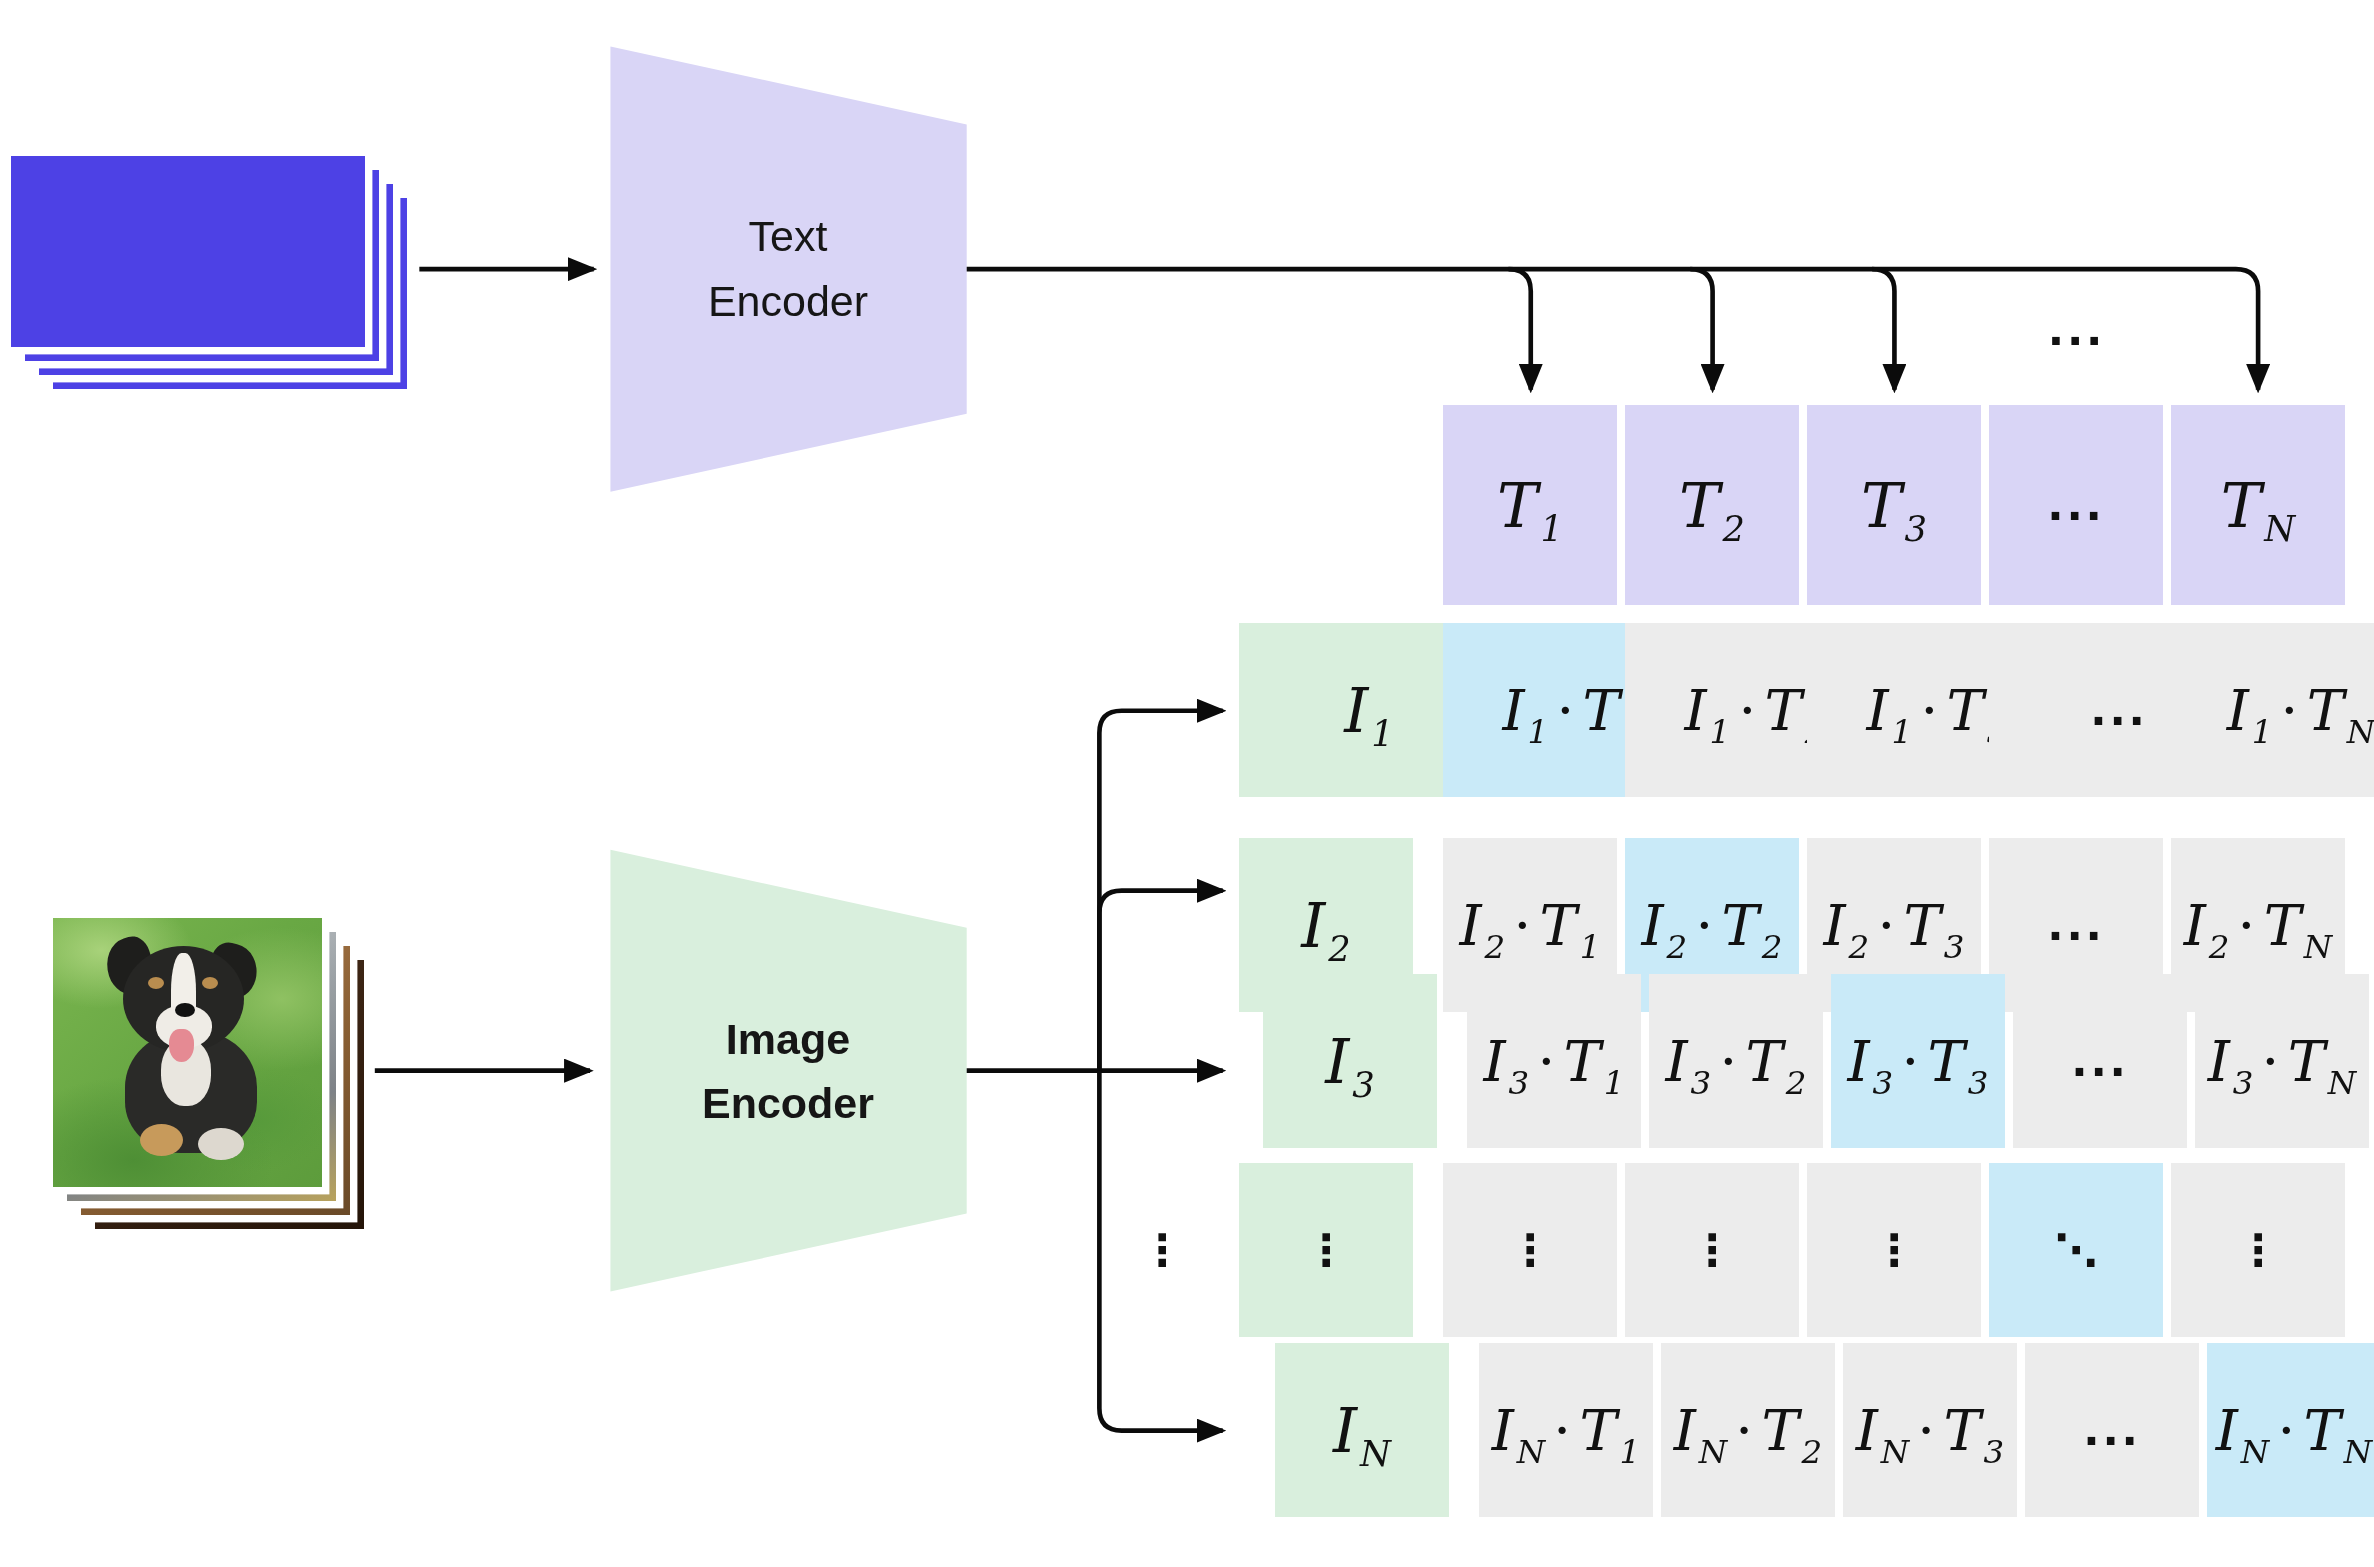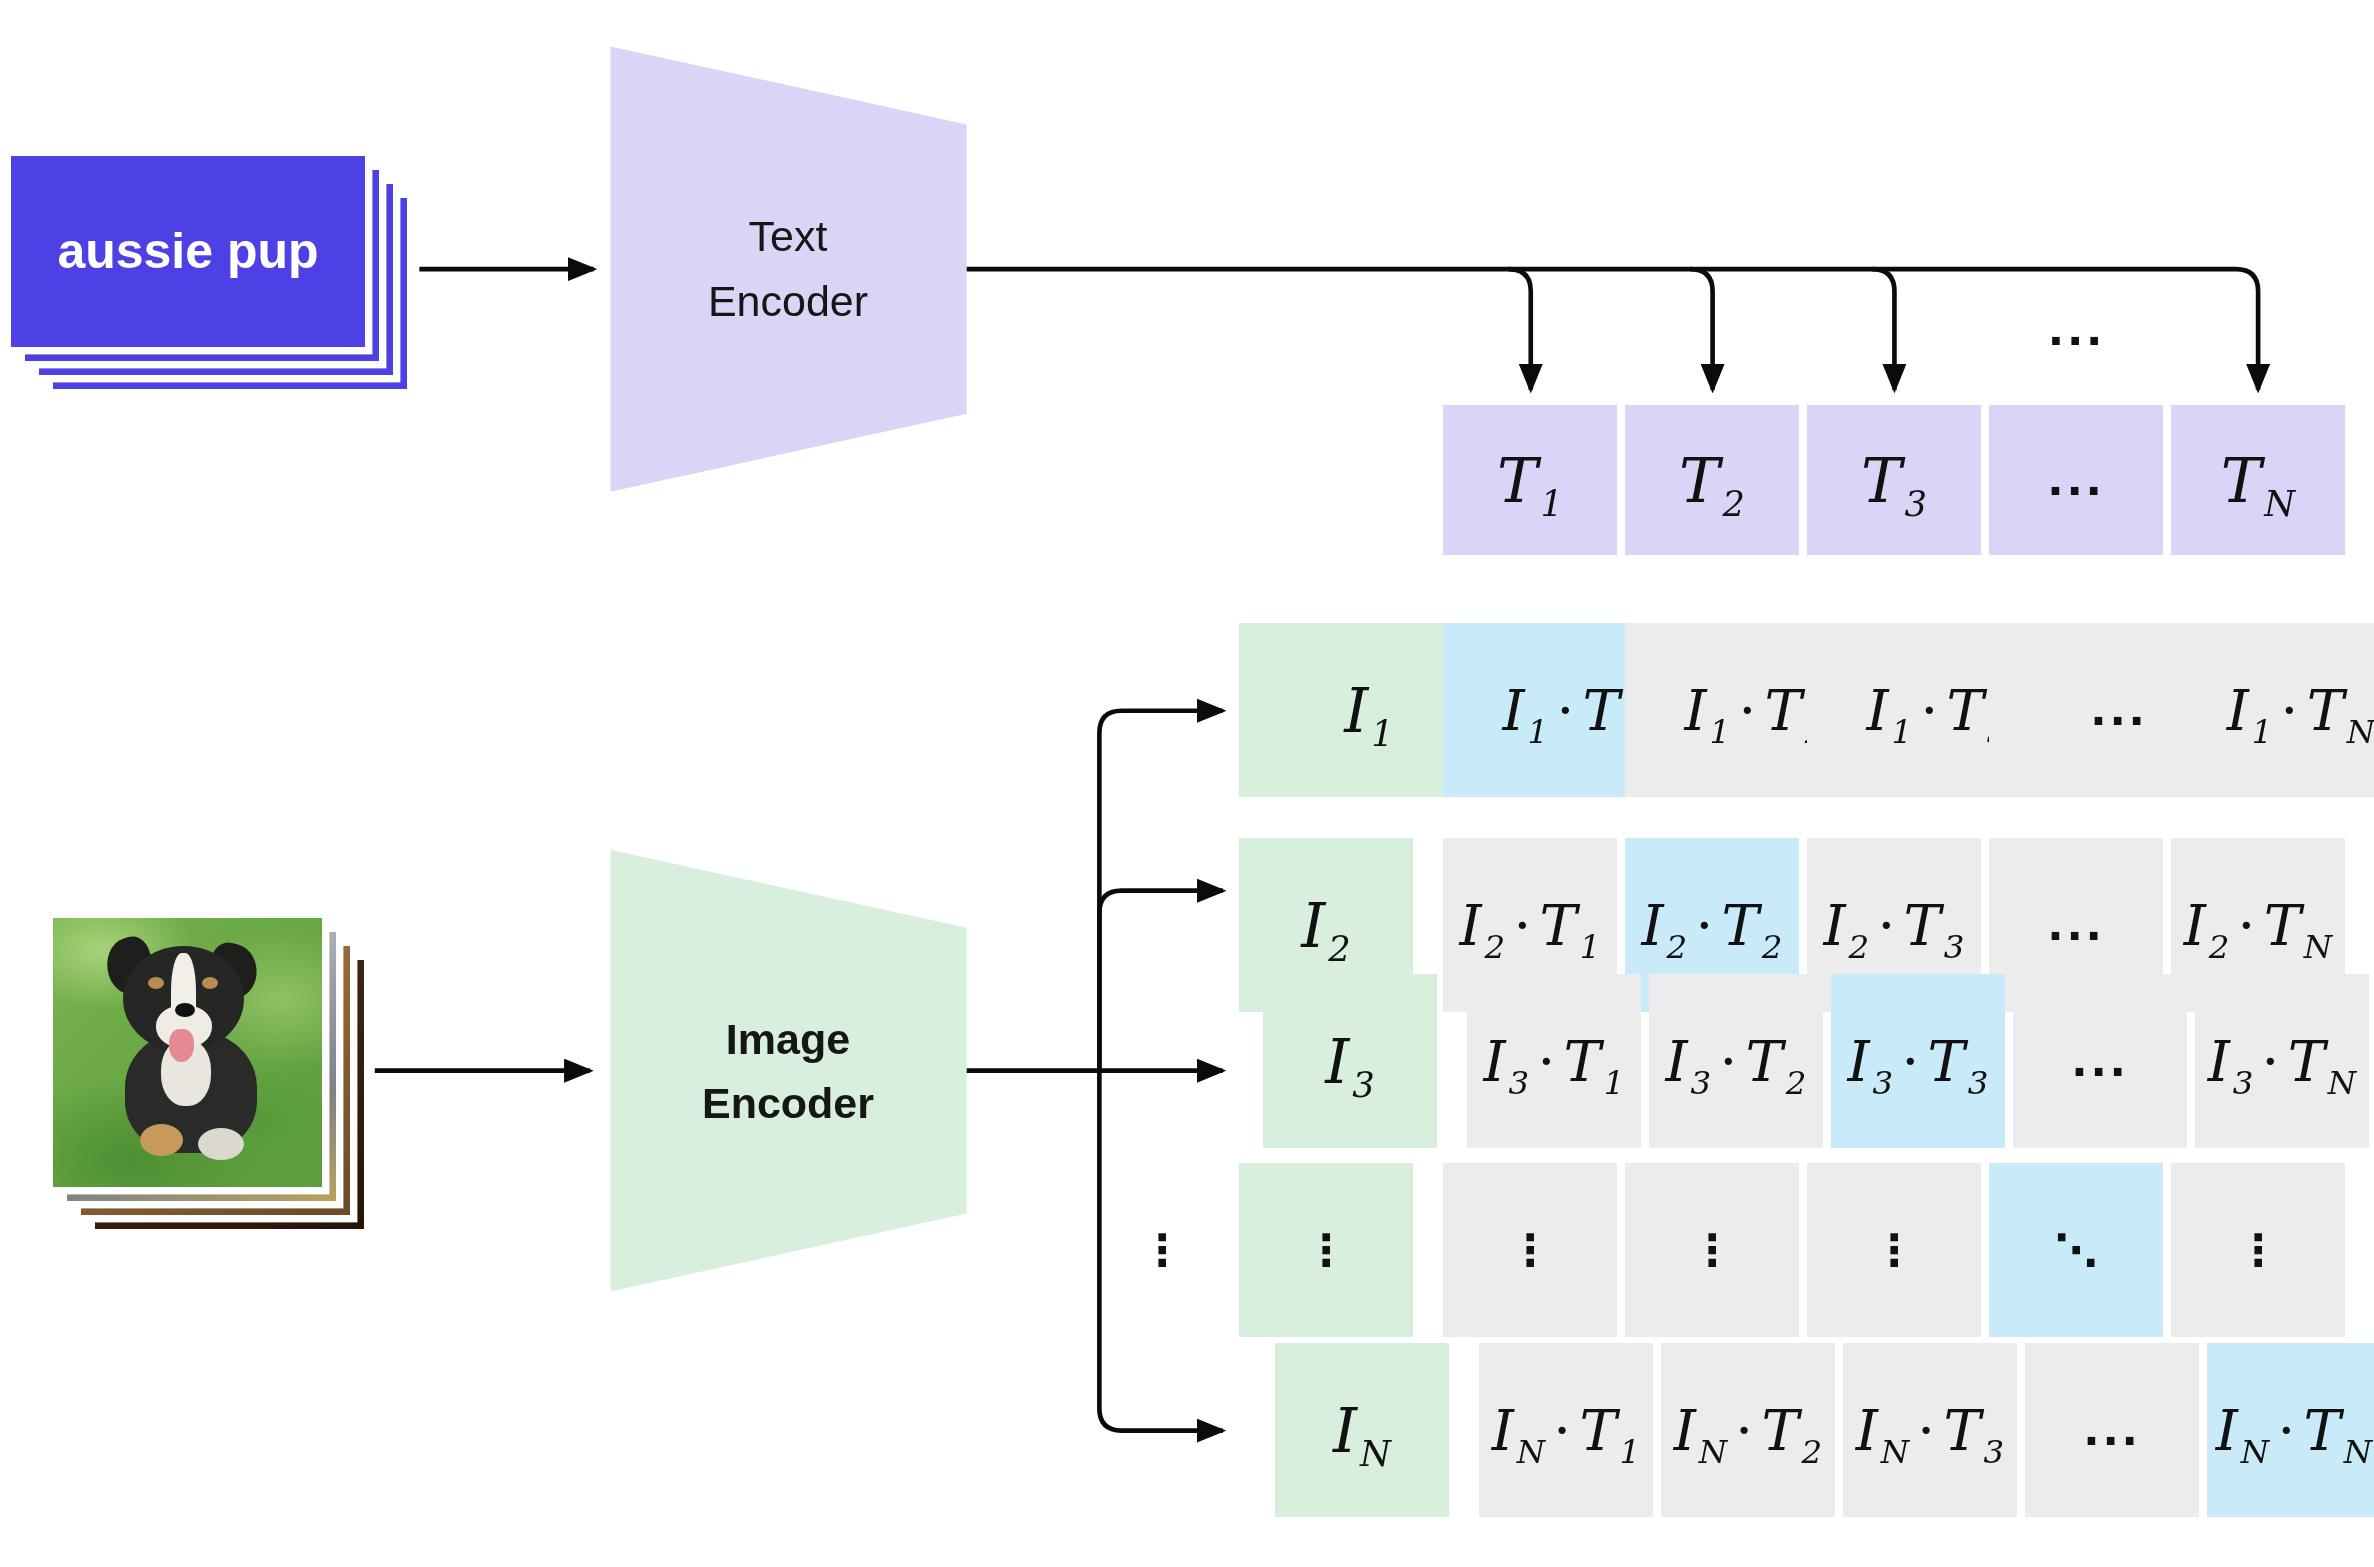--- a/index.html
+++ b/index.html
@@ -46,21 +46,21 @@
   .d-pawR{left:145px;top:210px;width:46px;height:32px;background:#ddd8cf;border-radius:50%;}
 
   
   .enc-label{position:absolute;left:610px;width:356px;display:flex;flex-direction:column;align-items:center;
              justify-content:center;font-size:43px;line-height:1.5;color:#161616;}
   .enc-label.text{top:46px;height:445px;}
   .enc-label.image{top:850px;height:442px;font-weight:bold;}
 
   
   .cell{position:absolute;width:174px;height:174px;display:flex;align-items:center;justify-content:center;}
-  .rT{top:405px;height:150px;}
+  .rT{top:405px;height:200px;}
   .r0{top:623px;padding-left:43px;}.r1{top:838px;}.r2{top:974px;margin-left:24px;}.r3{top:1163px;}.r4{top:1343px;margin-left:36px;}
   .c0{left:1443px;}.c1{left:1625px;}.c2{left:1807px;}.c3{left:1989px;}.c4{left:2171px;}
   .iCol{left:1239px;}
   .lav{background:var(--lav,#d9d5f6);}
   .grn{background:var(--grn,#d9efdd);}
   .gry{background:var(--gry,#ececec);}
   .cyn{background:var(--cyn,#c9eaf8);justify-content:center;}
 
   .m{font-family:"DejaVu Serif",serif;font-style:italic;font-size:56px;color:#111;white-space:nowrap;}
   .m.single{font-size:61px;}
@@ -97,21 +97,20 @@
     <path class="ln" d="M1185,1154 V984 Q1185,960 1209,960 H1318" marker-end="url(#ah)"></path>
     <path class="ln" d="M1185,1154 V1518 Q1185,1542 1209,1542 H1318" marker-end="url(#ah)"></path>
   </svg>
 
   <div>
     <div class="qcard off3"></div>
     <div class="qcard off2"></div>
     <div class="qcard off1"></div>
     <div class="qcard"></div>
     <div class="qtext">
-      <span>aussie pup</span>
     </div>
   </div>
 
   <div>
     <div class="pcard off3"></div>
     <div class="pcard off2"></div>
     <div class="pcard off1"></div>
     <div class="pcard photo">
       <div class="d-body"></div>
       <div class="d-earL"></div>

